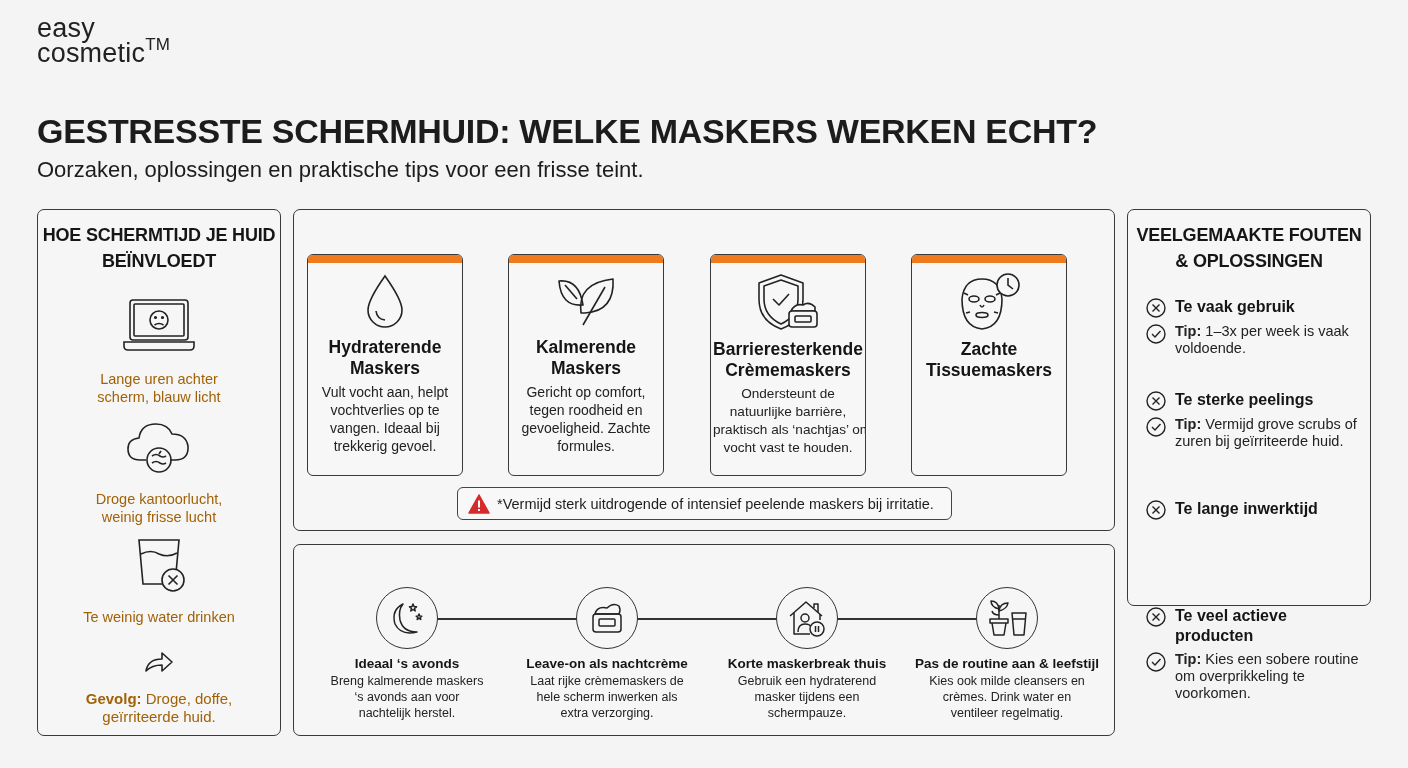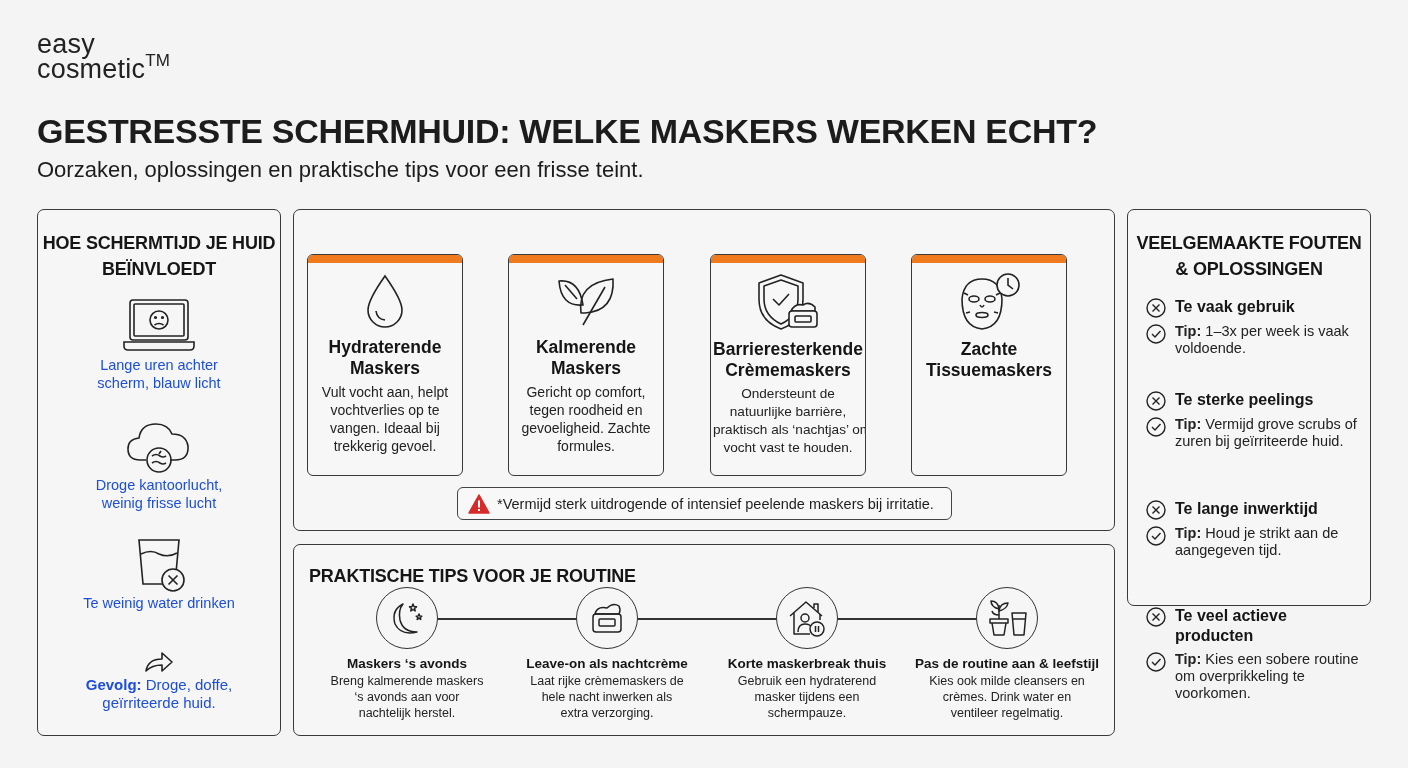--- a/index.html
+++ b/index.html
@@ -1,33 +1,33 @@
 <!DOCTYPE html>
 <html><head>
 <meta charset="utf-8">
 <style>
   * { box-sizing: border-box; margin: 0; padding: 0; }
   html, body { width: 1408px; height: 768px; background: #f4f4f4; overflow: hidden; }
   body { position: relative; font-family: "DejaVu Sans", "Liberation Sans", sans-serif; color: #1a1a1a; }
 
-  .logo { position: absolute; left: 37px; top: 32px; font-family: "Liberation Sans", sans-serif; font-size: 27px; line-height: 25px; color: #222; letter-spacing: 0.2px; }
+  .logo { position: absolute; left: 37px; top: 16px; font-family: "Liberation Sans", sans-serif; font-size: 27px; line-height: 25px; color: #222; letter-spacing: 0.2px; }
   .logo sup { font-size: 17px; position: relative; top: -12px; vertical-align: baseline; }
 
   .title { position: absolute; left: 37px; top: 112px; font-family: "Liberation Sans", sans-serif; font-weight: 700; font-size: 34px; letter-spacing: -0.3px; color: #1c1c1c; white-space: nowrap; }
   .subtitle { position: absolute; left: 37px; top: 157px; font-family: "Liberation Sans", sans-serif; font-size: 22px; color: #1c1c1c; white-space: nowrap; }
 
   .panel { position: absolute; border: 1.5px solid #3a3a3a; border-radius: 7px; background: #f6f6f6; }
-  .panel-title { font-family: "Liberation Sans", sans-serif; font-weight: 700; font-size: 18px; color: #161616; letter-spacing: -0.2px; margin-top: 8px; }
+  .panel-title { font-family: "Liberation Sans", sans-serif; font-weight: 700; font-size: 18px; color: #161616; letter-spacing: -0.2px; }
 
   
   #left { left: 37px; top: 209px; width: 244px; height: 527px; }
   #left .panel-title { position: absolute; left: 0; right: 0; top: 12px; text-align: center; line-height: 26px; }
   .cause { position: absolute; left: 0; right: 0; text-align: center; }
   .cause svg { display: block; margin: 0 auto; }
-  .cause .txt { font-family: "Liberation Sans", sans-serif; font-size: 14.5px; line-height: 18px; color: #1d4ed8; margin-top: 2px; }
+  .cause .txt { font-family: "Liberation Sans", sans-serif; font-size: 14.5px; line-height: 18px; color: #a16207; margin-top: 16px; }
   .cause .txt b { font-weight: 700; }
 
   
   #solutions { left: 293px; top: 209px; width: 822px; height: 322px; }
   #solutions .panel-title { position: absolute; left: 15px; top: 13px; }
   .card { position: absolute; top: 44px; width: 156px; height: 222px; border: 1.5px solid #3a3a3a; border-radius: 6px; background: #f7f7f7; overflow: hidden; text-align: center; }
   .card .bar { position: absolute; left: 0; right: 0; top: 0; height: 8px; background: #f07a1e; }
   .card svg { display: block; margin: 18px auto 0; }
   .card .ctitle { font-family: "Liberation Sans", sans-serif; font-weight: 700; font-size: 17.5px; line-height: 21px; color: #151515; margin-top: 8px; }
   .card .cdesc { font-family: "Liberation Sans", sans-serif; font-size: 14px; line-height: 18px; color: #222; margin-top: 4px; padding: 0 4px; }
@@ -206,51 +206,50 @@
     <svg width="22" height="20" viewBox="0 0 22 20">
       <path d="M11 1 L21 19 H1 Z" fill="#d62b2b" stroke="#d62b2b" stroke-width="1.5" stroke-linejoin="round"></path>
       <rect x="10" y="6.5" width="2" height="7" fill="#fff"></rect>
       <rect x="10" y="15" width="2" height="2" fill="#fff"></rect>
     </svg>
     <span>*Vermijd sterk uitdrogende of intensief peelende maskers bij irritatie.</span>
   </div>
 </section>
 
 <section class="panel" id="tips">
-  <h2 class="panel-title">PRAKTISCHE TIPS VOOR JE ROUTINE</h2>
   <div class="timeline-line"></div>
 
   <div class="tip" style="left:13px;">
     <div class="circle">
       <svg width="40" height="40" viewBox="0 0 40 40" fill="none" stroke="#222" stroke-width="1.5" stroke-linejoin="round">
         <path d="M16 6 q-12 6 -8 20 q6 12 22 8 q-14 0 -17 -12 q-2 -10 3 -16 z"></path>
         <path d="M26 6 l1 2.5 l2.5 0.3 l-2 1.6 l0.7 2.6 l-2.2 -1.5 l-2.2 1.5 l0.7 -2.6 l-2 -1.6 l2.5 -0.3 z"></path>
         <path d="M32 16 l0.8 2 l2 0.2 l-1.6 1.3 l0.6 2 l-1.8 -1.2 l-1.8 1.2 l0.6 -2 l-1.6 -1.3 l2 -0.2 z"></path>
       </svg>
     </div>
-    <div class="ttitle">Maskers ‘s avonds</div>
+    <div class="ttitle">Ideaal ‘s avonds</div>
     <div class="tdesc">
       <div>Breng kalmerende maskers</div>
       <div>‘s avonds aan voor</div>
       <div>nachtelijk herstel.</div>
     </div>
   </div>
 
   <div class="tip" style="left:213px;">
     <div class="circle">
       <svg width="40" height="36" viewBox="0 0 40 36" fill="none" stroke="#222" stroke-width="1.5" stroke-linejoin="round">
         <path d="M8 14 q2 -8 12 -6 q6 -6 12 -2 q2 4 0 8 z"></path>
         <rect x="6" y="14" width="28" height="18" rx="3"></rect>
         <rect x="12" y="19" width="16" height="7" rx="1"></rect>
       </svg>
     </div>
     <div class="ttitle">Leave-on als nachtcrème</div>
     <div class="tdesc">
       <div>Laat rijke crèmemaskers de</div>
-      <div>hele nacht inwerken als</div>
+      <div>hele scherm inwerken als</div>
       <div>extra verzorging.</div>
     </div>
   </div>
 
   <div class="tip" style="left:413px;">
     <div class="circle">
       <svg width="42" height="40" viewBox="0 0 42 40" fill="none" stroke="#222" stroke-width="1.5" stroke-linejoin="round">
         <path d="M4 18 l16 -14 l16 14"></path>
         <path d="M28 10 v-4 h4 v8"></path>
         <path d="M8 15 v21 h16"></path>
@@ -329,38 +328,31 @@
   </div>
 
   <div class="mistake" style="top:289px;">
     <div class="row">
       <svg width="20" height="20" viewBox="0 0 20 20" fill="none" stroke="#222" stroke-width="1.4">
           <circle cx="10" cy="10" r="9"></circle>
           <path d="M6.5 6.5 l7 7 M13.5 6.5 l-7 7"></path>
         </svg>
       <div class="m">Te lange inwerktijd</div>
     </div>
+  </div>
+
+  <div class="mistake" style="top:396px;">
+    <div class="row">
+      <svg width="20" height="20" viewBox="0 0 20 20" fill="none" stroke="#222" stroke-width="1.4">
+          <circle cx="10" cy="10" r="9"></circle>
+          <path d="M6.5 6.5 l7 7 M13.5 6.5 l-7 7"></path>
+        </svg>
+      <div class="m">Te veel actieve producten</div>
+    </div>
     <div class="row">
       <svg width="20" height="20" viewBox="0 0 20 20" fill="none" stroke="#222" stroke-width="1.4">
           <circle cx="10" cy="10" r="9"></circle>
           <path d="M6 10 l3 3 l5.5 -6"></path>
         </svg>
-      <div class="t"><b>Tip:</b><span> Houd je strikt aan de aangegeven tijd.</span></div>
-    </div>
-  </div>
-
-  <div class="mistake" style="top:396px;">
-    <div class="row">
-      <svg width="20" height="20" viewBox="0 0 20 20" fill="none" stroke="#222" stroke-width="1.4">
-          <circle cx="10" cy="10" r="9"></circle>
-          <path d="M6.5 6.5 l7 7 M13.5 6.5 l-7 7"></path>
-        </svg>
-      <div class="m">Te veel actieve producten</div>
-    </div>
-    <div class="row">
-      <svg width="20" height="20" viewBox="0 0 20 20" fill="none" stroke="#222" stroke-width="1.4">
-          <circle cx="10" cy="10" r="9"></circle>
-          <path d="M6 10 l3 3 l5.5 -6"></path>
-        </svg>
       <div class="t"><b>Tip:</b><span> Kies een sobere routine om overprikkeling te voorkomen.</span></div>
     </div>
   </div>
 </section>
 
 </body></html>

